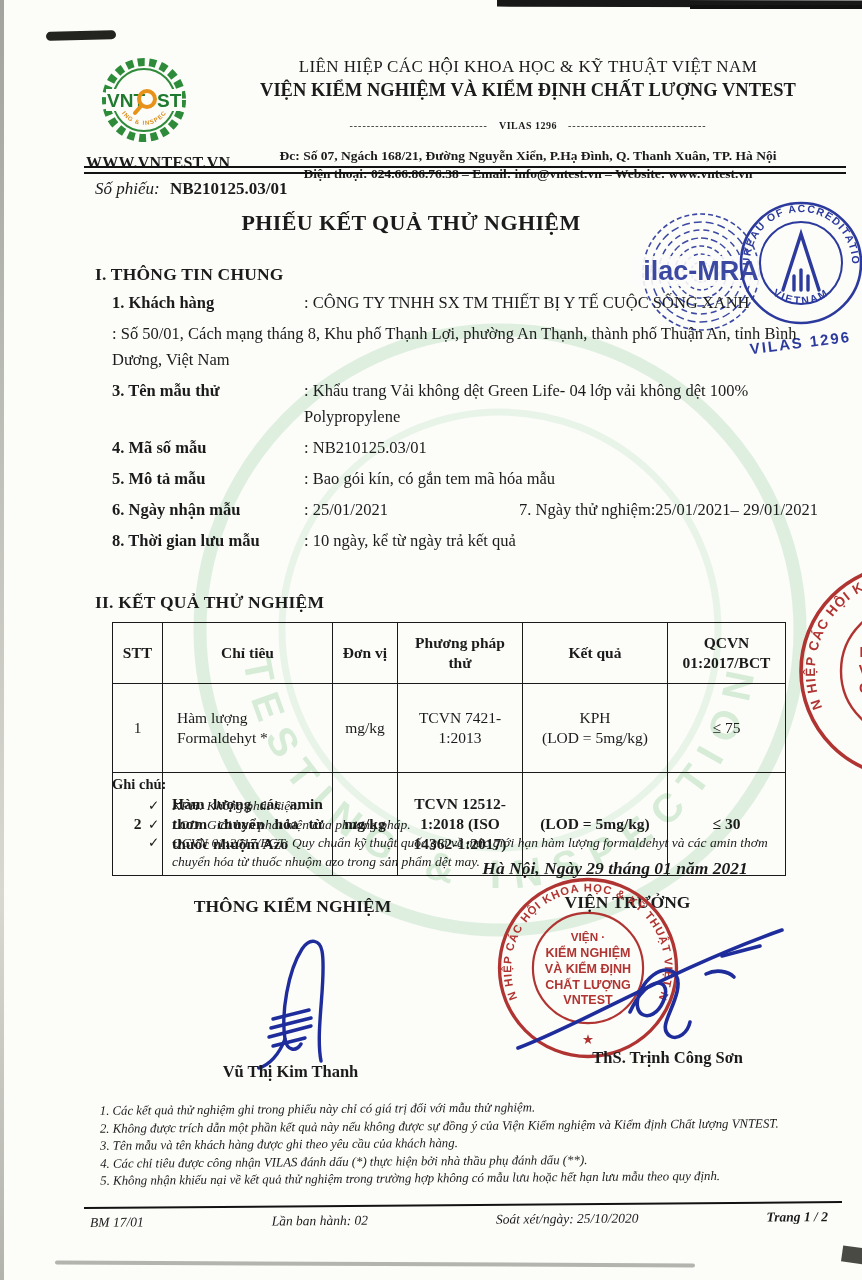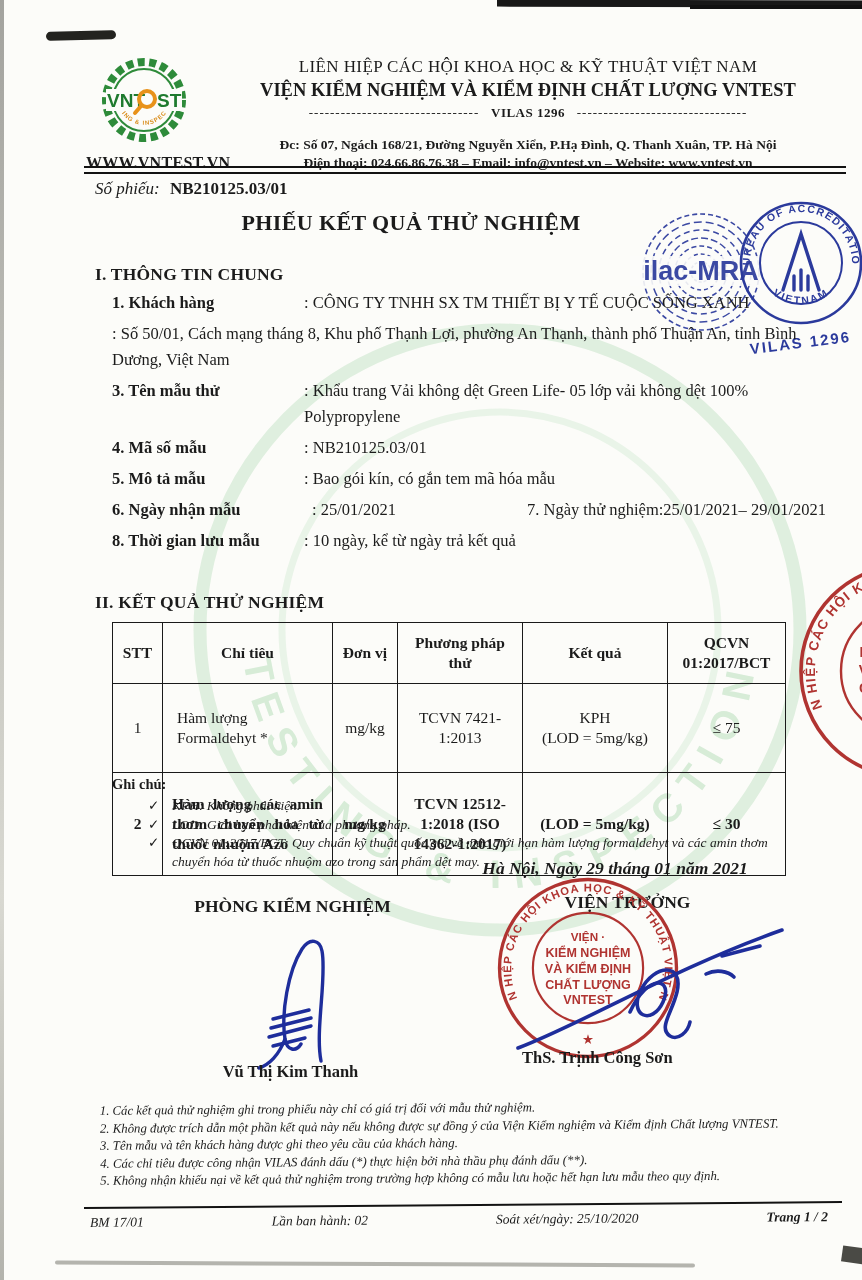--- a/index.html
+++ b/index.html
@@ -15,63 +15,63 @@
   .artifact-dash{left:46px;top:31px;width:70px;height:9px;background:#23231f;border-radius:5px;transform:rotate(-1.4deg);}
   .artifact-bottom{left:55px;top:1262px;width:640px;height:3.5px;background:#6b6b63;opacity:.5;border-radius:2px;transform:rotate(.25deg);}
   .artifact-corner{left:842px;top:1247px;width:24px;height:16px;background:#2a2a26;transform:rotate(8deg);opacity:.85;}
 
   
   .logo-wrap{left:86px;top:56px;width:116px;text-align:center;}
   .logo-site{font-family:"Liberation Serif",serif;font-weight:700;font-size:16px;margin-top:2px;letter-spacing:.3px;}
   .org-block{left:212px;top:56px;width:632px;text-align:center;line-height:1.25;}
   .org-l1{font-size:17px;letter-spacing:.4px;}
   .org-l2{font-size:18.5px;font-weight:700;margin-top:2px;}
-  .org-vilas{font-size:13px;font-weight:700;margin-top:3px;letter-spacing:.5px;white-space:nowrap;}
+  .org-vilas{font-size:10px;font-weight:700;margin-top:18px;letter-spacing:.5px;white-space:nowrap;}
   .org-vilas .dashes{letter-spacing:1px;font-weight:400;}
   .org-addr{font-size:13.5px;font-weight:700;margin-top:15px;}
   .org-contact{font-size:13.5px;font-weight:700;margin-top:1px;text-align:center;}
   .header-rule{left:84px;right:16px;top:166px;height:4px;border-top:2.5px solid #121212;border-bottom:2px solid #121212;}
 
   .so-phieu{left:95px;top:179px;font-size:17px;}
   .so-phieu .lbl{font-style:italic;}
   .so-phieu .val{font-weight:700;margin-left:6px;}
 
   .doc-title{left:0;right:40px;top:210px;text-align:center;font-size:22px;font-weight:700;letter-spacing:.4px;}
 
   .sec-heading{font-size:17.5px;font-weight:700;letter-spacing:.2px;}
   .sec1{left:95px;top:264px;}
   .sec2{left:95px;top:592px;}
 
   .info-rows{left:112px;top:290px;width:697px;font-size:16.5px;line-height:26px;}
   .info-row{display:flex;margin-bottom:5px;}
   .info-row .lbl{width:192px;flex:none;font-weight:700;}
   .info-row .val{flex:1;}
   .info-row .val2lbl{font-weight:400;white-space:nowrap;}
-  .info-row .valshort{width:215px;flex:none;margin-left:8px;}
+  .info-row .valshort{width:215px;flex:none;}
 
   table.results{left:112px;top:622px;position:absolute;border-collapse:collapse;table-layout:fixed;width:673px;
      font-size:15.5px;line-height:1.3;}
   table.results th,table.results td{border:1.7px solid #1a1a1a;padding:5px 6px;vertical-align:middle;text-align:center;}
   table.results th{font-weight:700;height:50px;}
   table.results td.lft{text-align:left;padding-left:14px;}
   table.results td.jst{text-align:justify;text-justify:inter-word;padding-left:9px;padding-right:9px;}
   table.results tr.r1 td{height:78px;}
   table.results tr.r2 td{height:92px;font-weight:bold;}
 
   .ghichu{left:112px;top:776px;width:665px;}
   .ghichu .gc-h{font-weight:700;font-size:14.5px;margin-bottom:4px;}
   .gc-item{display:flex;font-size:13.5px;line-height:18.5px;margin-left:36px;}
   .gc-item .chk{width:24px;flex:none;font-style:normal;}
   .gc-item .txt{font-style:italic;}
 
   .date-line{left:450px;top:858px;width:330px;text-align:center;font-style:italic;font-weight:700;font-size:17.5px;}
   .sign-title-left{left:185px;top:896px;width:215px;text-align:center;font-weight:700;font-size:17.5px;}
   .sign-title-right{left:520px;top:892px;width:215px;text-align:center;font-weight:700;font-size:17.5px;}
   .sign-name-left{left:178px;top:1062px;width:225px;text-align:center;font-weight:700;font-size:16.5px;}
-  .sign-name-right{left:522px;top:1048px;width:235px;text-align:left;font-weight:700;font-size:16.5px;}
+  .sign-name-right{left:508px;top:1048px;width:235px;text-align:right;font-weight:700;font-size:16.5px;}
 
   .foot-notes{left:100px;top:1100px;width:724px;font-size:12.8px;font-style:italic;line-height:17.6px;transform:rotate(-.45deg);}
   .foot-rule{left:84px;right:20px;top:1204px;border-top:2.6px solid #121212;transform:rotate(-.45deg);}
   .foot-row{left:90px;right:34px;top:1212px;display:flex;justify-content:space-between;font-size:13.5px;font-style:italic;transform:rotate(-.45deg);}
   .foot-row .trang{font-weight:700;}
 
   svg text{font-family:"Liberation Sans","DejaVu Sans",sans-serif;}
   .stamp{pointer-events:none;}
   .wm{pointer-events:none;}
 </style>
@@ -178,21 +178,21 @@
   <div class="abs info-rows">
     <div class="info-row">
       <span class="lbl">1. Khách hàng</span>
       <span class="val">: CÔNG TY TNHH SX TM THIẾT BỊ Y TẾ CUỘC SỐNG XANH</span>
     </div>
     <div class="info-row">
       <span class="val">: Số 50/01, Cách mạng tháng 8, Khu phố Thạnh Lợi, phường An Thạnh, thành phố Thuận An, tỉnh Bình Dương, Việt Nam</span>
     </div>
     <div class="info-row">
       <span class="lbl">3. Tên mẫu thử</span>
-      <span class="val">: Khẩu trang Vải không dệt Green Life- 05 lớp vải không dệt 100% Polypropylene</span>
+      <span class="val">: Khẩu trang Vải không dệt Green Life- 04 lớp vải không dệt 100% Polypropylene</span>
     </div>
     <div class="info-row">
       <span class="lbl">4. Mã số mẫu</span>
       <span class="val">: NB210125.03/01</span>
     </div>
     <div class="info-row">
       <span class="lbl">5. Mô tả mẫu</span>
       <span class="val">: Bao gói kín, có gắn tem mã hóa mẫu</span>
     </div>
     <div class="info-row">
@@ -280,21 +280,21 @@
       <span class="chk">✓</span>
       <span class="txt">LOD: Giới hạn phát hiện của phương pháp.</span>
     </div>
     <div class="gc-item">
       <span class="chk">✓</span>
       <span class="txt">QCVN 01:2017/BCT: Quy chuẩn kỹ thuật quốc gia về mức giới hạn hàm lượng formaldehyt và các amin thơm chuyển hóa từ thuốc nhuộm azo trong sản phẩm dệt may.</span>
     </div>
   </div>
 
   <div class="abs date-line">Hà Nội, Ngày 29 tháng 01 năm 2021</div>
-  <div class="abs sign-title-left">PHÒNG KIỂM NGHIỆM</div>
+  <div class="abs sign-title-left">THÔNG KIỂM NGHIỆM</div>
   <div class="abs sign-title-right">VIỆN TRƯỞNG</div>
 
   <svg class="abs stamp" style="left:492px;top:872px;" width="192" height="192" viewBox="0 0 230 230">
     <circle cx="115" cy="115" r="106" fill="none" stroke="#b03431" stroke-width="4"></circle>
     <circle cx="115" cy="115" r="66" fill="none" stroke="#b03431" stroke-width="2.6"></circle>
     <defs>
         <path id="rs2-arc" d="M 29,148 A 92,92 0 1 1 201,148" fill="none"></path>
       </defs>
     <text font-size="13.5" font-weight="bold" fill="#b03431" letter-spacing="1.2">
       <textPath href="#rs2-arc" startOffset="50%" text-anchor="middle">LIÊN HIỆP CÁC HỘI KHOA HỌC &amp; KỸ THUẬT VIỆT NAM</textPath>

